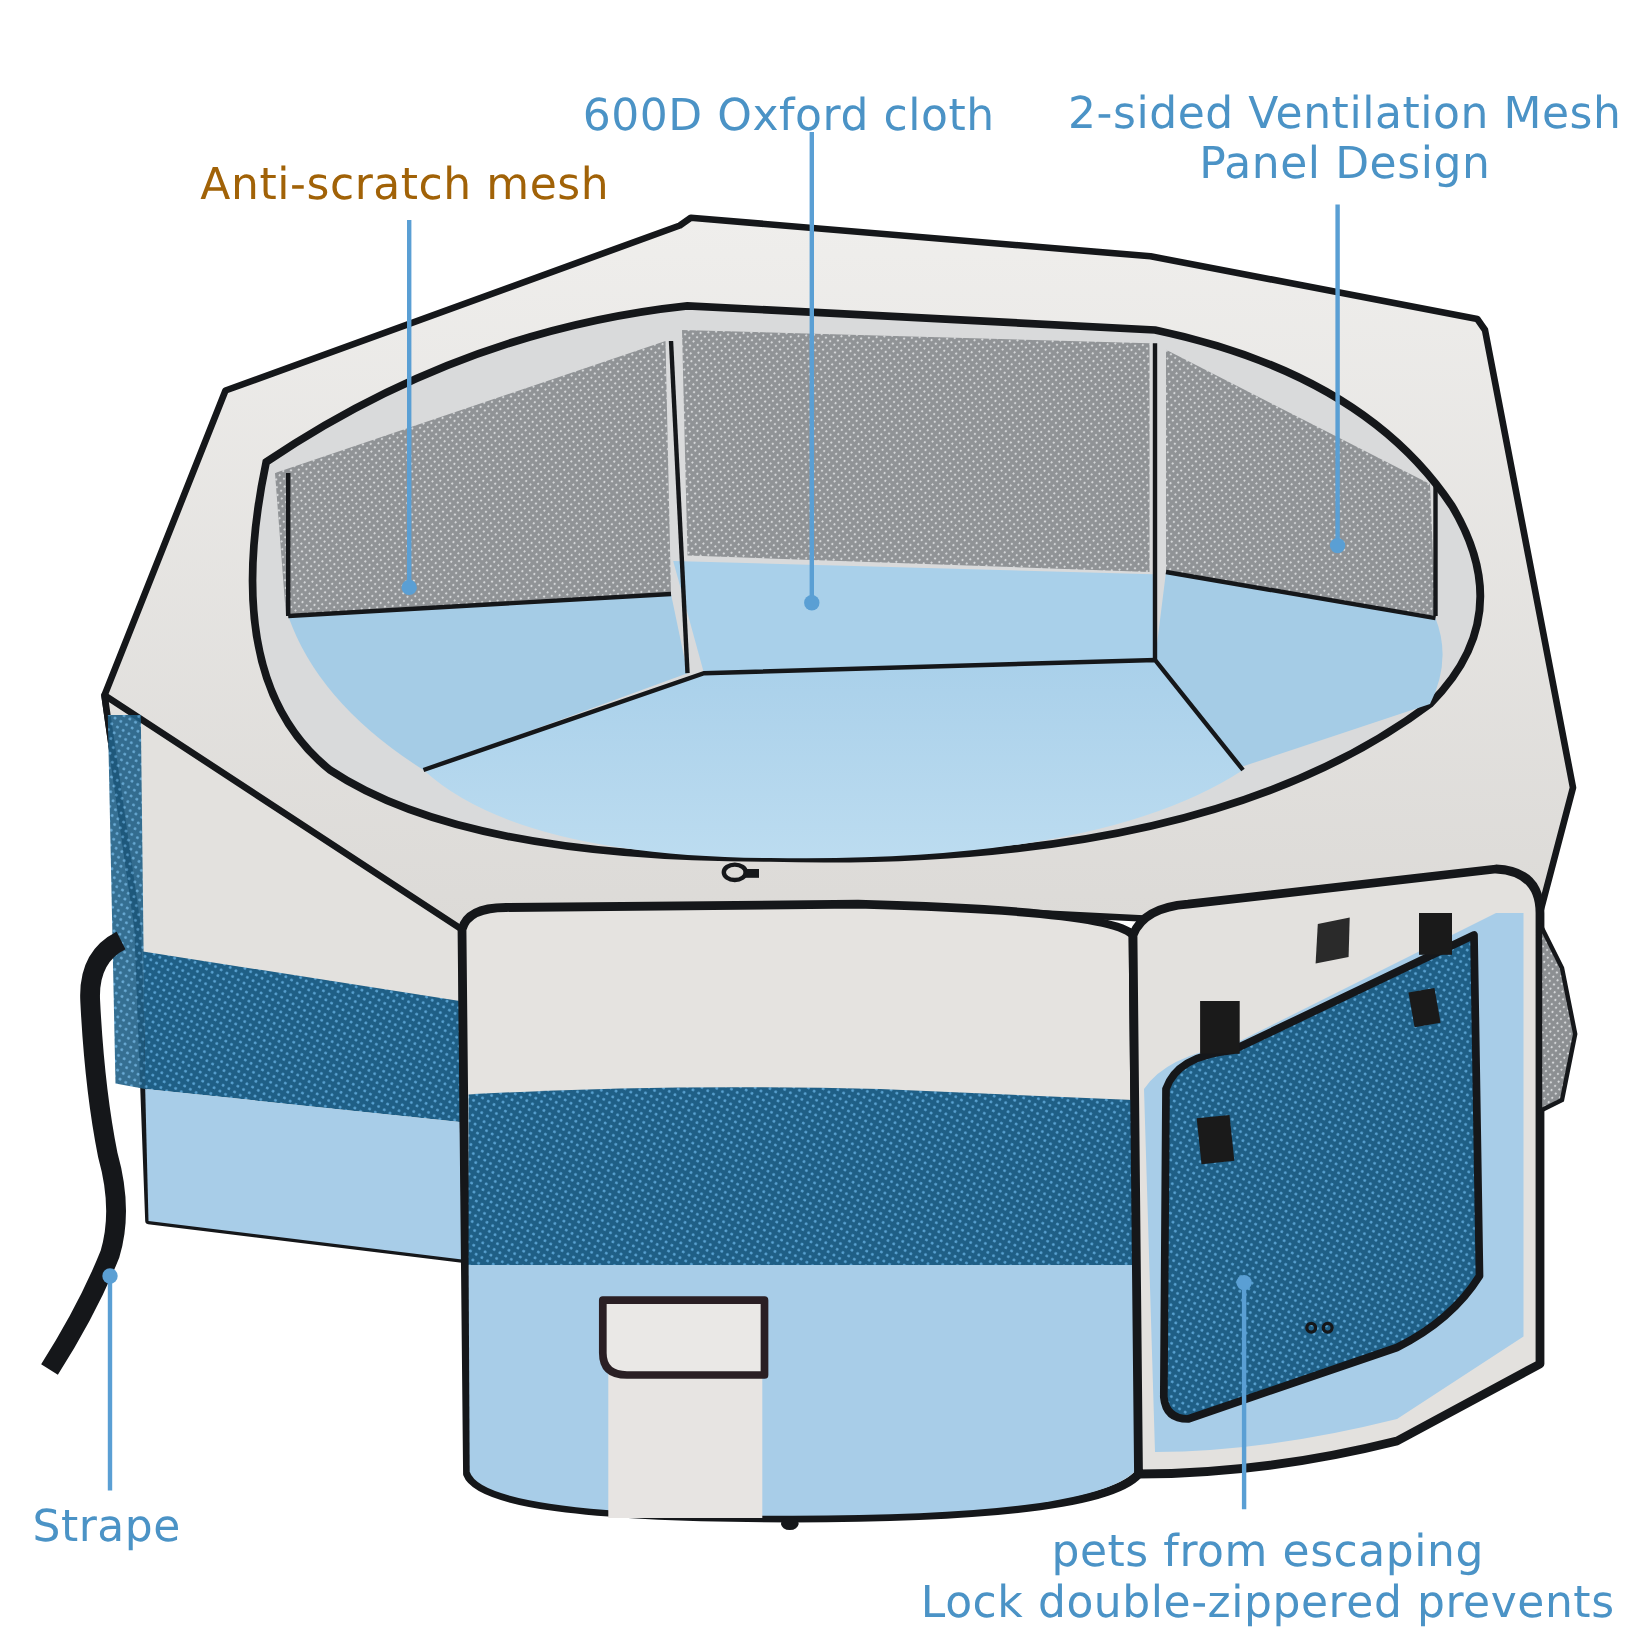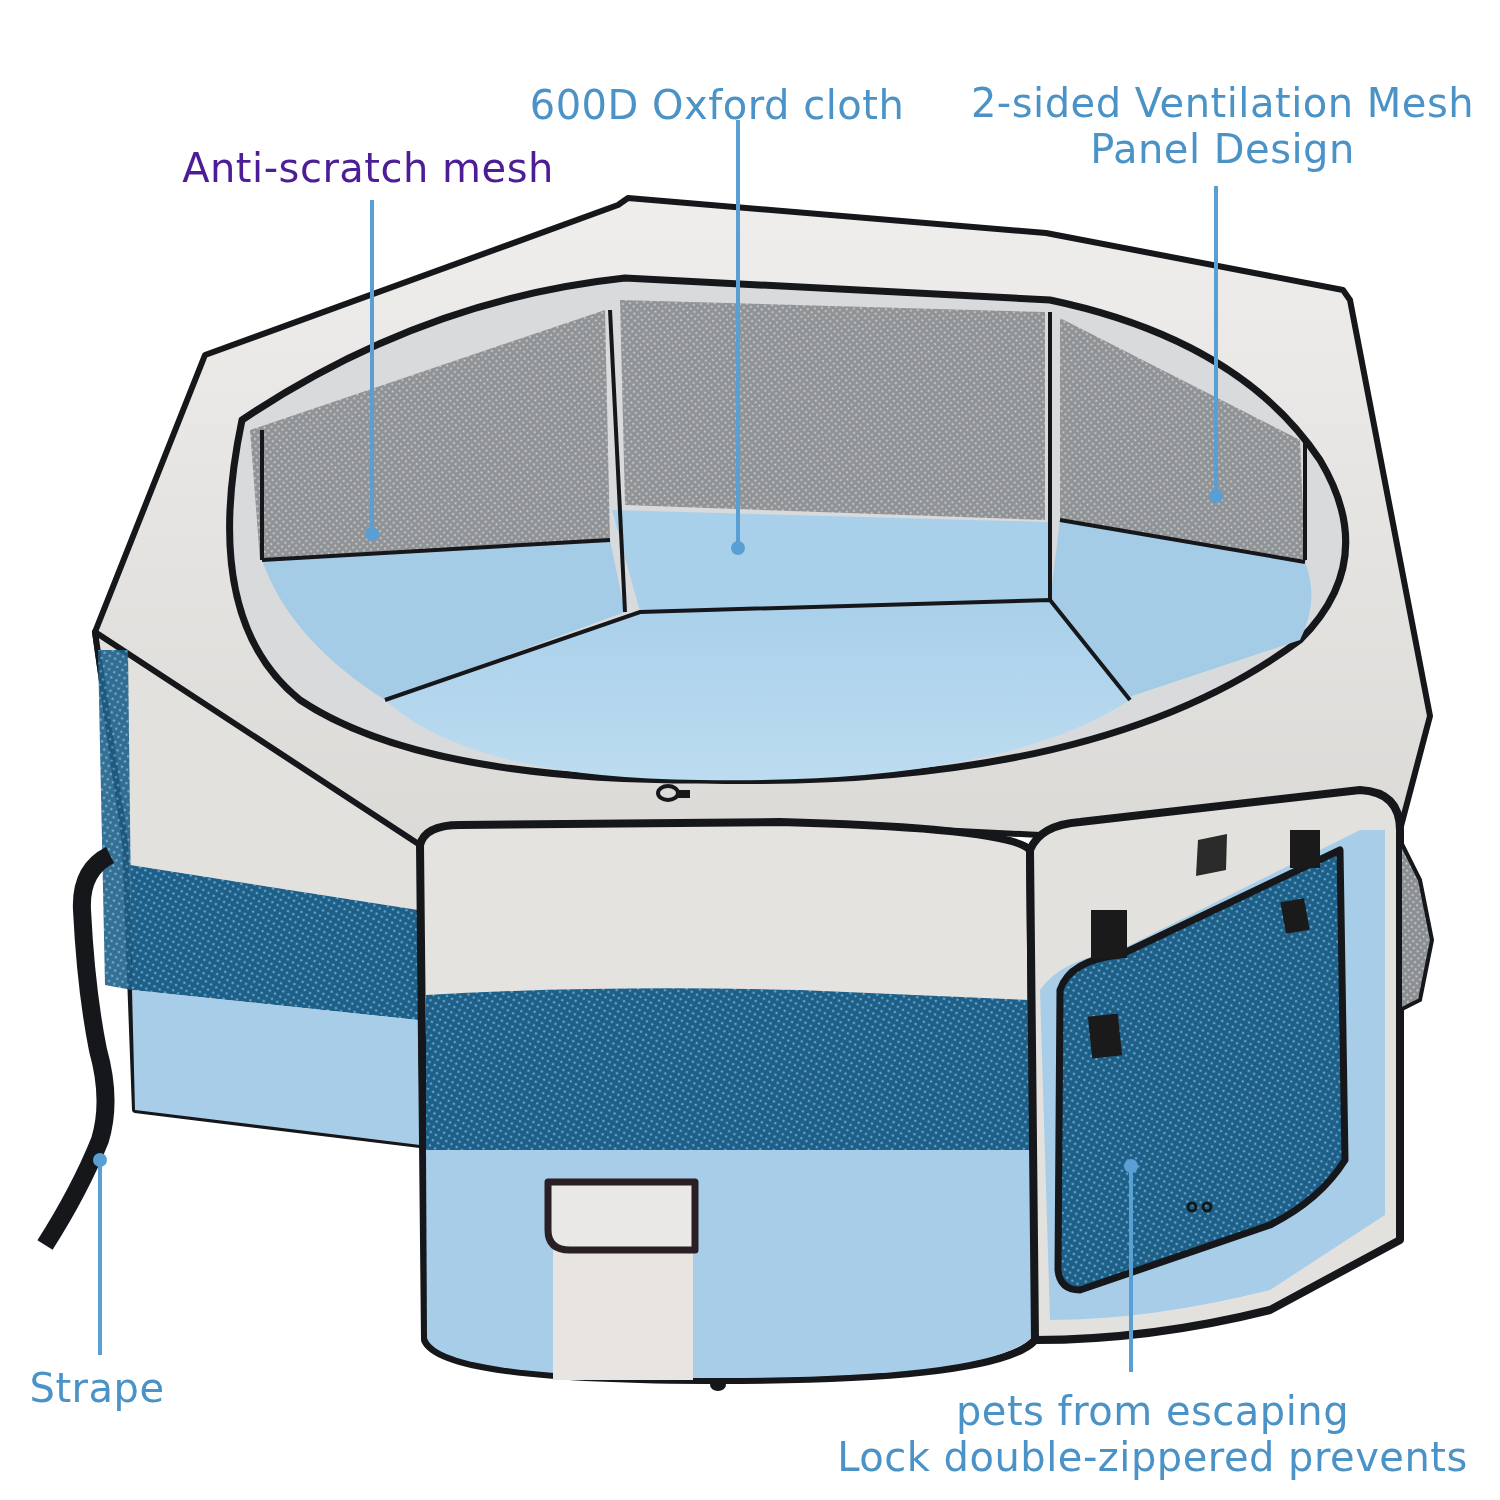--- a/index.html
+++ b/index.html
@@ -148,21 +148,21 @@
   </svg>
 
   
   <div class="label" style="left: 512px; top: 56px; width: 410px; color: rgb(75, 147, 198); margin-top: 26px;">
     <span class="line">600D Oxford cloth</span>
   </div>
   <div class="label" style="left: 955px; top: 80px; width: 535px; color: rgb(75, 147, 198);">
     <span class="line">2-sided Ventilation Mesh</span>
     <span class="line">Panel Design</span>
   </div>
-  <div class="label" style="left: 172px; top: 145px; width: 392px; color: #4c1d95;">
+  <div class="label" style="left: 172px; top: 145px; width: 392px; color: #a16207;">
     <span class="line">Anti-scratch mesh</span>
   </div>
   <div class="label" style="left: 22px; top: 1365px; width: 150px; color: rgb(75, 147, 198);">
     <span class="line">Strape</span>
   </div>
   <div class="label" style="left: 820px; top: 1388px; width: 665px; color: rgb(75, 147, 198);">
     <span class="line">pets from escaping</span>
     <span class="line">Lock double-zippered prevents</span>
   </div>
 </div>

